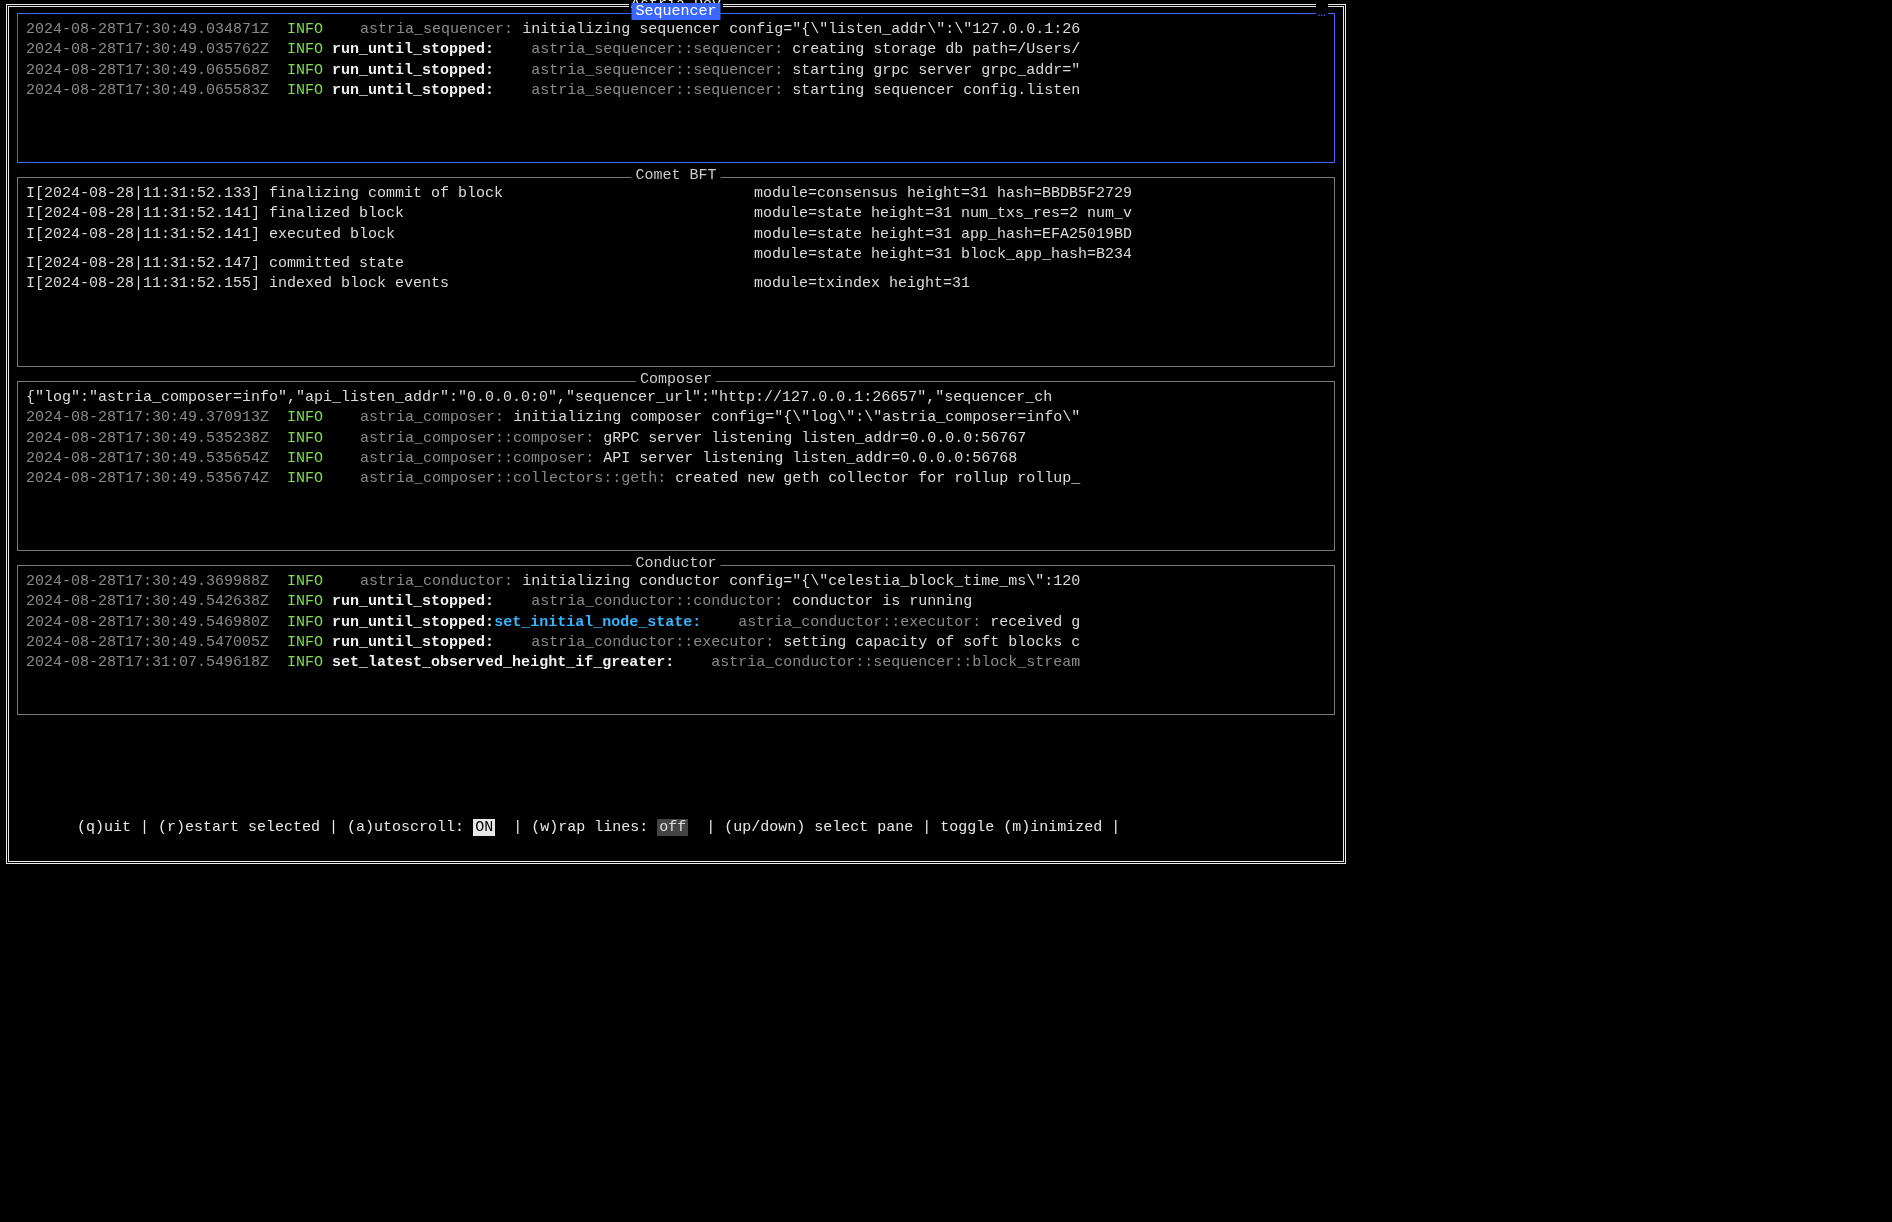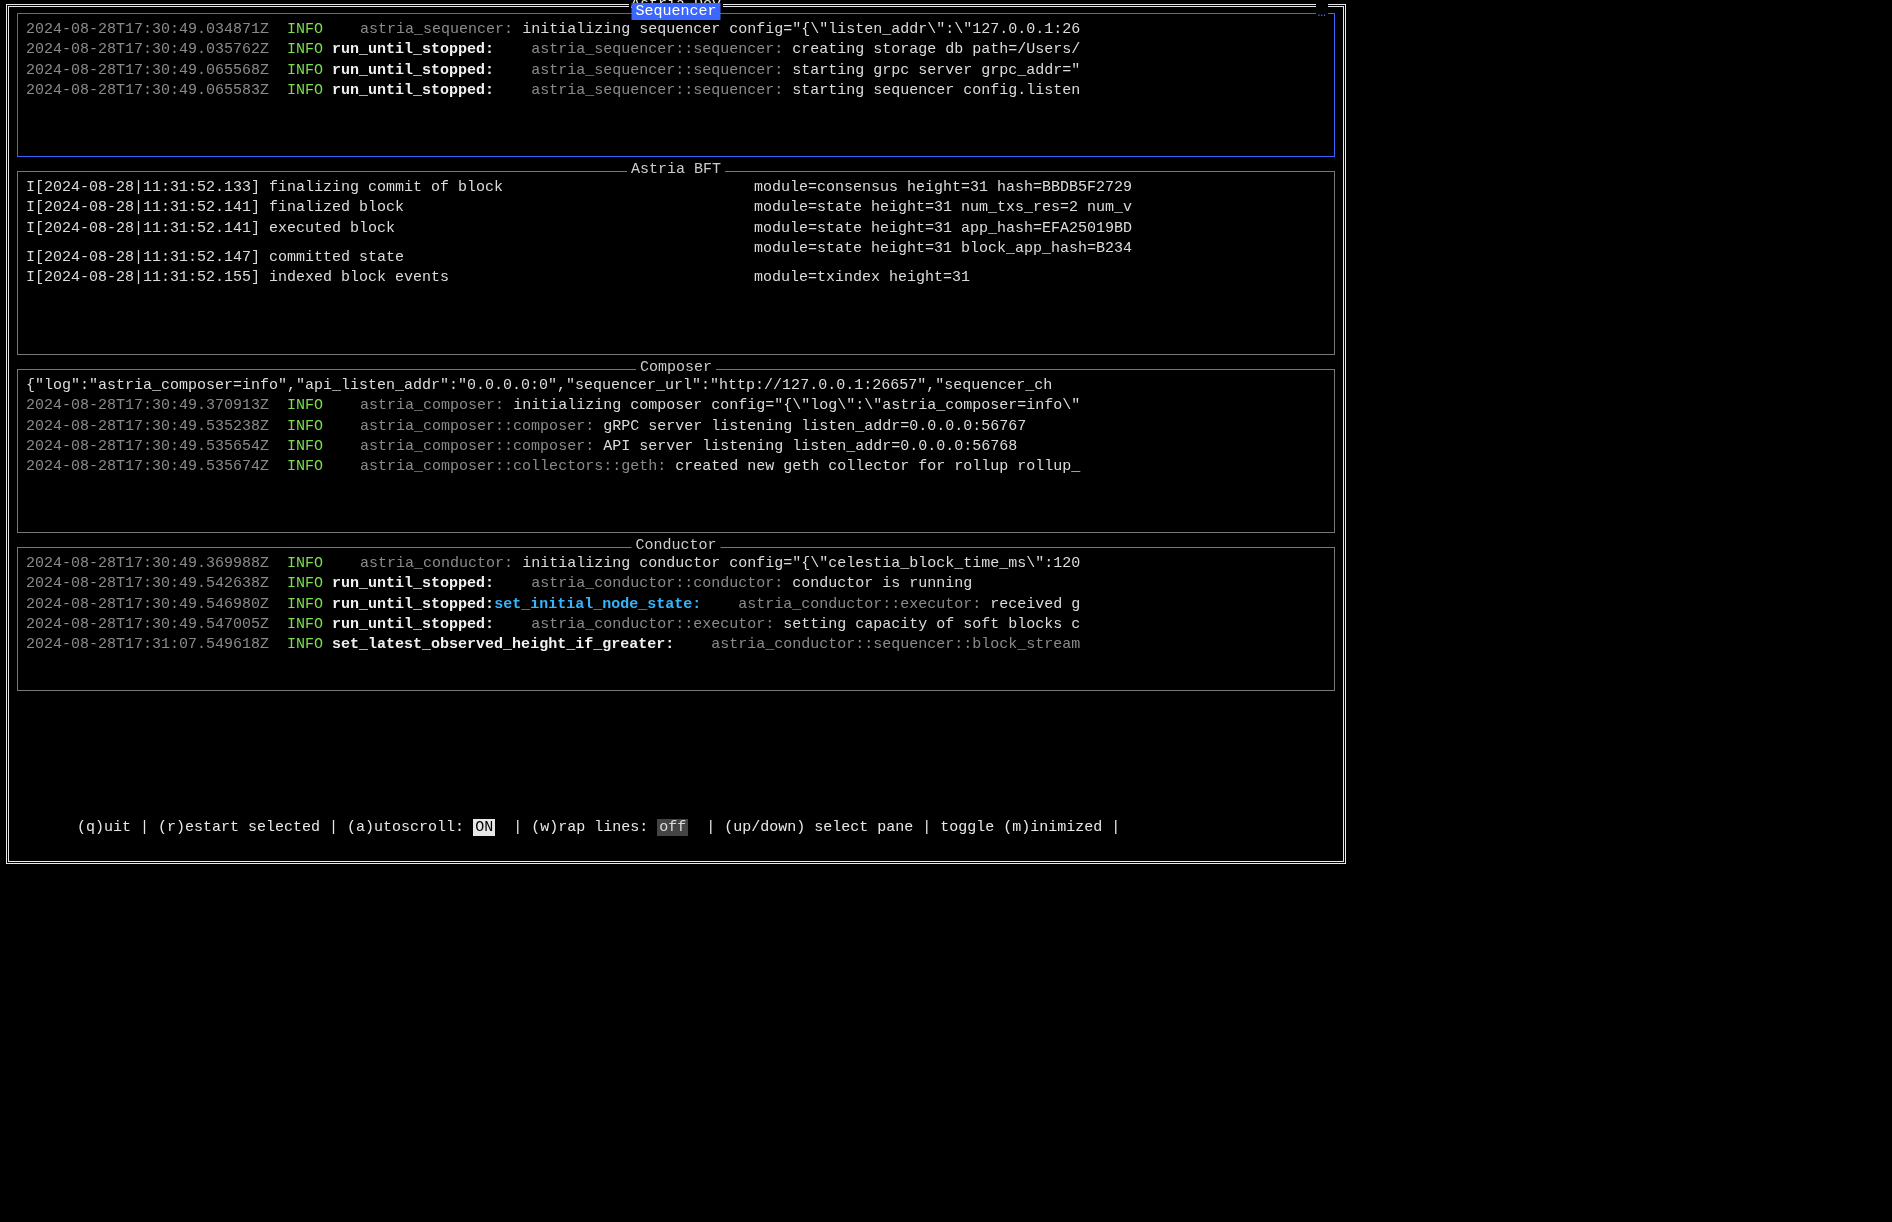--- a/index.html
+++ b/index.html
@@ -29,21 +29,21 @@
     transform: translateX(-50%);
     background: #000;
     color: #e8e8e8;
     padding: 0 2px;
     white-space: pre;
   }
   .pane {
     border: 1px solid #777;
     position: relative;
     margin-bottom: 14px;
-    padding: 6px 8px 6px 8px;
+    padding: 6px 8px 12px 8px;
     color: #ccc;
   }
   .pane.selected { border-color: #3a67ff; }
   .pane-title {
     position: absolute;
     top: -11px; left: 50%;
     transform: translateX(-50%);
     background: #000;
     padding: 0 4px;
     white-space: pre;
@@ -98,21 +98,21 @@
       <div class="ellipsis">…</div>
       <div class="body">
           <div class="line"><span class="ts">2024-08-28T17:30:49.034871Z</span>  <span class="info">INFO</span> <span class="mod">astria_sequencer:</span> <span class="msg">initializing sequencer config="{\"listen_addr\":\"127.0.0.1:26</span></div>
           <div class="line"><span class="ts">2024-08-28T17:30:49.035762Z</span>  <span class="info">INFO</span> <span class="scope-bold">run_until_stopped:</span> <span class="mod">astria_sequencer::sequencer:</span> <span class="msg">creating storage db path=/Users/</span></div>
           <div class="line"><span class="ts">2024-08-28T17:30:49.065568Z</span>  <span class="info">INFO</span> <span class="scope-bold">run_until_stopped:</span> <span class="mod">astria_sequencer::sequencer:</span> <span class="msg">starting grpc server grpc_addr="</span></div>
           <div class="line"><span class="ts">2024-08-28T17:30:49.065583Z</span>  <span class="info">INFO</span> <span class="scope-bold">run_until_stopped:</span> <span class="mod">astria_sequencer::sequencer:</span> <span class="msg">starting sequencer config.listen</span></div>
         </div>
     </div>
 
     <div id="pane-comet" class="pane">
-      <div class="pane-title">Astria BFT</div>
+      <div class="pane-title">Comet BFT</div>
       <div class="body">
           <div class="line" style="display: flex;"><span class="raw" style="flex: 0 0 56%;">I[2024-08-28|11:31:52.133] finalizing commit of block</span><span class="raw">module=consensus height=31 hash=BBDB5F2729</span></div>
           <div class="line" style="display: flex;"><span class="raw" style="flex: 0 0 56%;">I[2024-08-28|11:31:52.141] finalized block</span><span class="raw">module=state height=31 num_txs_res=2 num_v</span></div>
           <div class="line" style="display: flex;"><span class="raw" style="flex: 0 0 56%;">I[2024-08-28|11:31:52.141] executed block</span><span class="raw">module=state height=31 app_hash=EFA25019BD</span></div>
           <div class="line" style="display: flex;"><span class="raw" style="flex: 0 0 56%; margin-top: 9px;">I[2024-08-28|11:31:52.147] committed state</span><span class="raw">module=state height=31 block_app_hash=B234</span></div>
           <div class="line" style="display: flex;"><span class="raw" style="flex: 0 0 56%;">I[2024-08-28|11:31:52.155] indexed block events</span><span class="raw">module=txindex height=31</span></div>
         </div>
     </div>
 
     <div id="pane-composer" class="pane">

